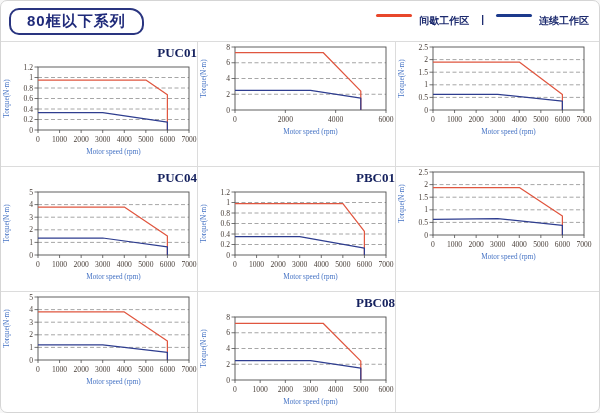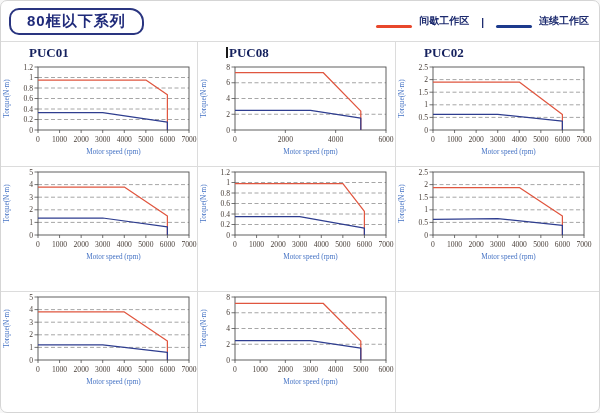--- a/index.html
+++ b/index.html
@@ -2,28 +2,28 @@
 <html><head>
 <meta charset="utf-8">
 <style>
   html,body{margin:0;padding:0;background:#f7f7f7;font-family:"Liberation Sans",sans-serif;}
   .frame{box-sizing:border-box;width:600px;height:413px;background:#ffffff;border:1px solid #d5d5d5;
          border-radius:7px;overflow:hidden;position:relative;}
   
   .header{height:40px;display:flex;align-items:center;justify-content:space-between;padding:0 10px 0 8px;}
   .badge{border:2px solid #2a3580;border-radius:10px 14px 10px 10px;padding:2px 16px;
          font-size:15px;font-weight:bold;color:#1f2a7a;letter-spacing:1px;}
-  .legend{display:flex;align-items:flex-end;gap:7px;font-size:10px;font-weight:bold;color:#1c2a6e;}
+  .legend{display:flex;align-items:flex-start;gap:7px;font-size:10px;font-weight:bold;color:#1c2a6e;}
   .swatch{display:inline-block;width:36px;height:3px;border-radius:2px;}
   .legend-sep{margin:0 5px;color:#1c2a6e;font-weight:bold;}
   
   .grid{display:grid;grid-template-columns:196px 198px 204px;grid-template-rows:125px 125px 121px;}
   .cell{border-top:1px solid #dcdcdc;overflow:hidden;}
   .cell.c2,.cell.c3{border-left:1px solid #dcdcdc;}
-  .chart-title{height:17px;padding:3px 0 0 28px;text-align:left;
+  .chart-title{height:17px;padding:3px 0 0 28px;text-align:right;
                font-family:"Liberation Serif",serif;font-weight:bold;font-size:13px;color:#15215e;line-height:15px;}
   .cursor-bar{display:inline-block;width:2px;height:11px;background:#1a1a1a;vertical-align:-1px;margin-right:1px;}
   svg.chart{display:block;}
   svg .tick{font-family:"Liberation Serif",serif;font-size:7.6px;fill:#4a403a;}
   svg .axis-label{font-family:"Liberation Serif",serif;font-size:7.2px;fill:#4472c4;}
 </style>
 </head>
 <body>
 
 <div class="frame">
@@ -78,21 +78,20 @@
           <line x1="188" y1="68" x2="188" y2="71" stroke="#4f4f4f" stroke-width="0.8"></line>
           <text class="tick" x="188" y="80" text-anchor="middle">7000</text>
           <rect x="37" y="5" width="151" height="63" fill="none" stroke="#4f4f4f" stroke-width="0.9"></rect>
           <polyline points="37.0,18.1 144.9,18.1 166.4,32.8 166.4,68.0" fill="none" stroke="#e0563f" stroke-width="1.25" stroke-linejoin="round"></polyline>
           <polyline points="37.0,50.7 101.7,50.7 166.4,60.1 166.4,68.0" fill="none" stroke="#2e3d8f" stroke-width="1.25" stroke-linejoin="round"></polyline>
           <text class="axis-label" x="112.5" y="92" text-anchor="middle">Motor speed (rpm)</text>
           <text class="axis-label" transform="translate(8,36.5) rotate(-90)" text-anchor="middle">Torque(N·m)</text>
         </svg>
     </div>
     <div class="cell c2">
-      <div class="chart-title"><span class="cursor-bar"></span><span>PUC08</span></div>
       <svg class="chart" width="196" height="104">
           <line x1="33.5" y1="68" x2="37" y2="68" stroke="#4f4f4f" stroke-width="0.8"></line>
           <text class="tick" x="32" y="70.6" text-anchor="end">0</text>
           <line x1="37" y1="52.25" x2="188" y2="52.25" stroke="#8f8f8f" stroke-width="0.8" stroke-dasharray="4 2.5"></line>
           <line x1="33.5" y1="52.25" x2="37" y2="52.25" stroke="#4f4f4f" stroke-width="0.8"></line>
           <text class="tick" x="32" y="54.85" text-anchor="end">2</text>
           <line x1="37" y1="36.5" x2="188" y2="36.5" stroke="#8f8f8f" stroke-width="0.8" stroke-dasharray="4 2.5"></line>
           <line x1="33.5" y1="36.5" x2="37" y2="36.5" stroke="#4f4f4f" stroke-width="0.8"></line>
           <text class="tick" x="32" y="39.1" text-anchor="end">4</text>
           <line x1="37" y1="20.75" x2="188" y2="20.75" stroke="#8f8f8f" stroke-width="0.8" stroke-dasharray="4 2.5"></line>
@@ -109,21 +108,20 @@
           <line x1="188" y1="68" x2="188" y2="71" stroke="#4f4f4f" stroke-width="0.8"></line>
           <text class="tick" x="188" y="80" text-anchor="middle">6000</text>
           <rect x="37" y="5" width="151" height="63" fill="none" stroke="#4f4f4f" stroke-width="0.9"></rect>
           <polyline points="37.0,10.5 125.1,10.5 162.8,49.1 162.8,68.0" fill="none" stroke="#e0563f" stroke-width="1.25" stroke-linejoin="round"></polyline>
           <polyline points="37.0,48.3 112.5,48.3 162.8,56.2 162.8,68.0" fill="none" stroke="#2e3d8f" stroke-width="1.25" stroke-linejoin="round"></polyline>
           <text class="axis-label" x="112.5" y="92" text-anchor="middle">Motor speed (rpm)</text>
           <text class="axis-label" transform="translate(8,36.5) rotate(-90)" text-anchor="middle">Torque(N·m)</text>
         </svg>
     </div>
     <div class="cell c3">
-      <div class="chart-title"><span>PUC02</span></div>
       <svg class="chart" width="196" height="104">
           <line x1="33.5" y1="68" x2="37" y2="68" stroke="#4f4f4f" stroke-width="0.8"></line>
           <text class="tick" x="32" y="70.6" text-anchor="end">0</text>
           <line x1="37" y1="55.4" x2="188" y2="55.4" stroke="#8f8f8f" stroke-width="0.8" stroke-dasharray="4 2.5"></line>
           <line x1="33.5" y1="55.4" x2="37" y2="55.4" stroke="#4f4f4f" stroke-width="0.8"></line>
           <text class="tick" x="32" y="58" text-anchor="end">0.5</text>
           <line x1="37" y1="42.8" x2="188" y2="42.8" stroke="#8f8f8f" stroke-width="0.8" stroke-dasharray="4 2.5"></line>
           <line x1="33.5" y1="42.8" x2="37" y2="42.8" stroke="#4f4f4f" stroke-width="0.8"></line>
           <text class="tick" x="32" y="45.4" text-anchor="end">1</text>
           <line x1="37" y1="30.200000000000003" x2="188" y2="30.200000000000003" stroke="#8f8f8f" stroke-width="0.8" stroke-dasharray="4 2.5"></line>
@@ -152,20 +150,21 @@
           <text class="tick" x="188" y="80" text-anchor="middle">7000</text>
           <rect x="37" y="5" width="151" height="63" fill="none" stroke="#4f4f4f" stroke-width="0.9"></rect>
           <polyline points="37.0,20.1 123.3,20.1 166.4,52.4 166.4,68.0" fill="none" stroke="#e0563f" stroke-width="1.25" stroke-linejoin="round"></polyline>
           <polyline points="37.0,52.4 101.7,52.4 166.4,59.2 166.4,68.0" fill="none" stroke="#2e3d8f" stroke-width="1.25" stroke-linejoin="round"></polyline>
           <text class="axis-label" x="112.5" y="92" text-anchor="middle">Motor speed (rpm)</text>
           <text class="axis-label" transform="translate(8,36.5) rotate(-90)" text-anchor="middle">Torque(N·m)</text>
         </svg>
     </div>
 
     <div class="cell c1">
+      <div class="chart-title"><span>PUC04</span></div>
       <svg class="chart" width="196" height="104">
           <line x1="33.5" y1="68" x2="37" y2="68" stroke="#4f4f4f" stroke-width="0.8"></line>
           <text class="tick" x="32" y="70.6" text-anchor="end">0</text>
           <line x1="37" y1="55.4" x2="188" y2="55.4" stroke="#8f8f8f" stroke-width="0.8" stroke-dasharray="4 2.5"></line>
           <line x1="33.5" y1="55.4" x2="37" y2="55.4" stroke="#4f4f4f" stroke-width="0.8"></line>
           <text class="tick" x="32" y="58" text-anchor="end">1</text>
           <line x1="37" y1="42.8" x2="188" y2="42.8" stroke="#8f8f8f" stroke-width="0.8" stroke-dasharray="4 2.5"></line>
           <line x1="33.5" y1="42.8" x2="37" y2="42.8" stroke="#4f4f4f" stroke-width="0.8"></line>
           <text class="tick" x="32" y="45.4" text-anchor="end">2</text>
           <line x1="37" y1="30.200000000000003" x2="188" y2="30.200000000000003" stroke="#8f8f8f" stroke-width="0.8" stroke-dasharray="4 2.5"></line>
@@ -193,20 +192,21 @@
           <line x1="188" y1="68" x2="188" y2="71" stroke="#4f4f4f" stroke-width="0.8"></line>
           <text class="tick" x="188" y="80" text-anchor="middle">7000</text>
           <rect x="37" y="5" width="151" height="63" fill="none" stroke="#4f4f4f" stroke-width="0.9"></rect>
           <polyline points="37.0,20.1 123.3,20.1 166.4,49.1 166.4,68.0" fill="none" stroke="#e0563f" stroke-width="1.25" stroke-linejoin="round"></polyline>
           <polyline points="37.0,51.0 101.7,51.0 166.4,59.8 166.4,68.0" fill="none" stroke="#2e3d8f" stroke-width="1.25" stroke-linejoin="round"></polyline>
           <text class="axis-label" x="112.5" y="92" text-anchor="middle">Motor speed (rpm)</text>
           <text class="axis-label" transform="translate(8,36.5) rotate(-90)" text-anchor="middle">Torque(N·m)</text>
         </svg>
     </div>
     <div class="cell c2">
+      <div class="chart-title"><span>PBC01</span></div>
       <svg class="chart" width="196" height="104">
           <line x1="33.5" y1="68" x2="37" y2="68" stroke="#4f4f4f" stroke-width="0.8"></line>
           <text class="tick" x="32" y="70.6" text-anchor="end">0</text>
           <line x1="37" y1="57.5" x2="188" y2="57.5" stroke="#8f8f8f" stroke-width="0.8" stroke-dasharray="4 2.5"></line>
           <line x1="33.5" y1="57.5" x2="37" y2="57.5" stroke="#4f4f4f" stroke-width="0.8"></line>
           <text class="tick" x="32" y="60.1" text-anchor="end">0.2</text>
           <line x1="37" y1="47" x2="188" y2="47" stroke="#8f8f8f" stroke-width="0.8" stroke-dasharray="4 2.5"></line>
           <line x1="33.5" y1="47" x2="37" y2="47" stroke="#4f4f4f" stroke-width="0.8"></line>
           <text class="tick" x="32" y="49.6" text-anchor="end">0.4</text>
           <line x1="37" y1="36.5" x2="188" y2="36.5" stroke="#8f8f8f" stroke-width="0.8" stroke-dasharray="4 2.5"></line>
@@ -320,20 +320,21 @@
           <line x1="188" y1="68" x2="188" y2="71" stroke="#4f4f4f" stroke-width="0.8"></line>
           <text class="tick" x="188" y="80" text-anchor="middle">7000</text>
           <rect x="37" y="5" width="151" height="63" fill="none" stroke="#4f4f4f" stroke-width="0.9"></rect>
           <polyline points="37.0,19.9 123.3,19.9 166.4,49.1 166.4,68.0" fill="none" stroke="#e0563f" stroke-width="1.25" stroke-linejoin="round"></polyline>
           <polyline points="37.0,52.9 101.7,52.9 166.4,60.4 166.4,68.0" fill="none" stroke="#2e3d8f" stroke-width="1.25" stroke-linejoin="round"></polyline>
           <text class="axis-label" x="112.5" y="92" text-anchor="middle">Motor speed (rpm)</text>
           <text class="axis-label" transform="translate(8,36.5) rotate(-90)" text-anchor="middle">Torque(N·m)</text>
         </svg>
     </div>
     <div class="cell c2">
+      <div class="chart-title"><span>PBC08</span></div>
       <svg class="chart" width="196" height="104">
           <line x1="33.5" y1="68" x2="37" y2="68" stroke="#4f4f4f" stroke-width="0.8"></line>
           <text class="tick" x="32" y="70.6" text-anchor="end">0</text>
           <line x1="37" y1="52.25" x2="188" y2="52.25" stroke="#8f8f8f" stroke-width="0.8" stroke-dasharray="4 2.5"></line>
           <line x1="33.5" y1="52.25" x2="37" y2="52.25" stroke="#4f4f4f" stroke-width="0.8"></line>
           <text class="tick" x="32" y="54.85" text-anchor="end">2</text>
           <line x1="37" y1="36.5" x2="188" y2="36.5" stroke="#8f8f8f" stroke-width="0.8" stroke-dasharray="4 2.5"></line>
           <line x1="33.5" y1="36.5" x2="37" y2="36.5" stroke="#4f4f4f" stroke-width="0.8"></line>
           <text class="tick" x="32" y="39.1" text-anchor="end">4</text>
           <line x1="37" y1="20.75" x2="188" y2="20.75" stroke="#8f8f8f" stroke-width="0.8" stroke-dasharray="4 2.5"></line>

